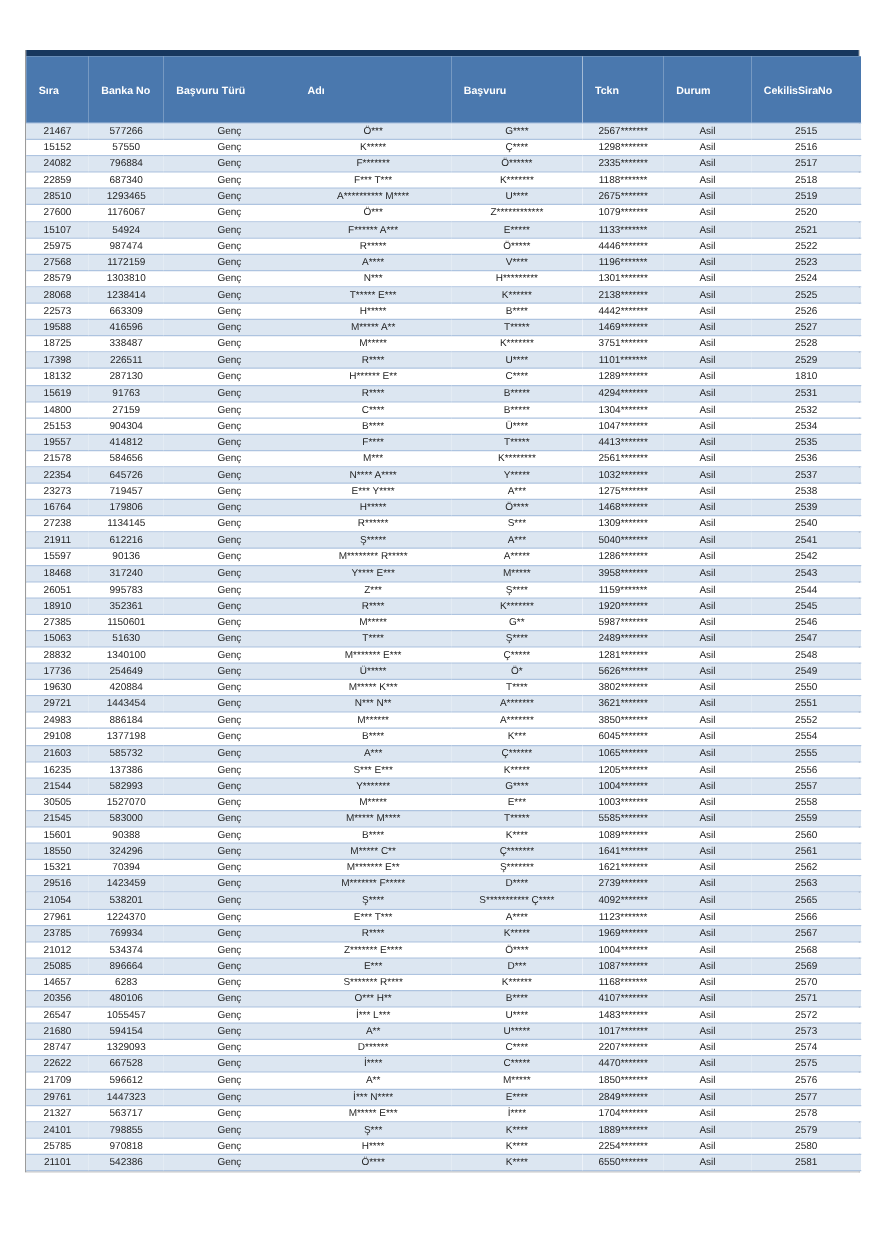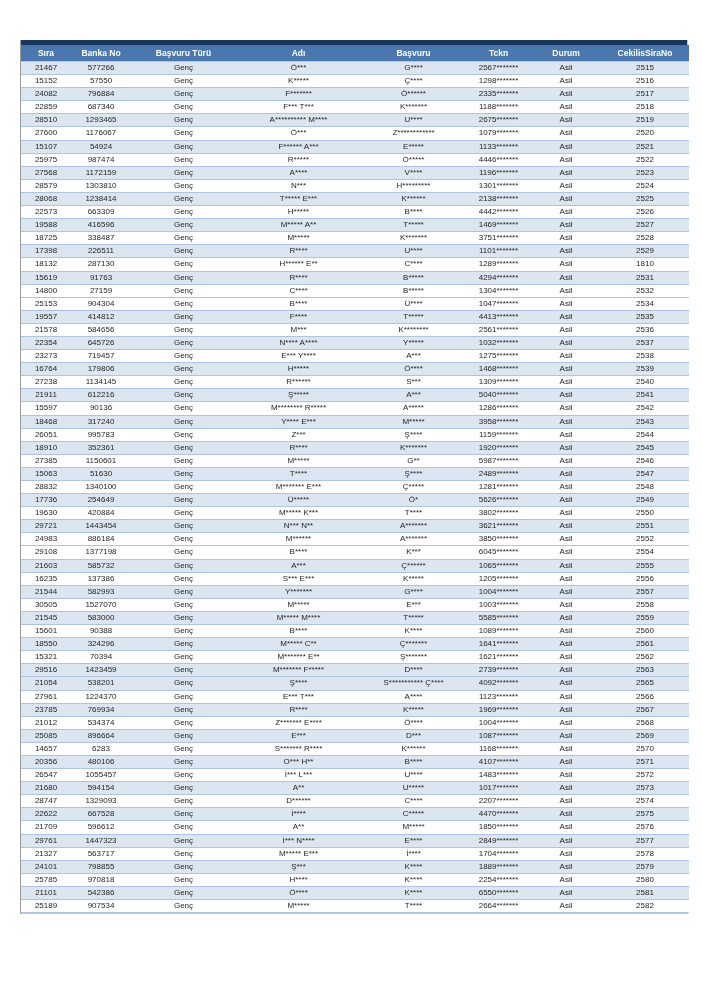--- a/index.html
+++ b/index.html
@@ -35,23 +35,23 @@
   table{
     width:100%;
     border-collapse:collapse;
     table-layout:fixed;
   }
   thead th{
     background:var(--header-bg);
     color:var(--header-text);
     font-size:8.5px;
     font-weight:bold;
-    height:16px;
-    padding:0;
-    text-align:center;
+    height:33px;
+    padding:10px;
+    text-align:left;
     vertical-align:middle;
     white-space:nowrap;
     overflow:hidden;
   }
   tbody td{
     font-size:8px;
     height:12.1px;
     line-height:12.1px;
     padding:0;
     text-align:center;
@@ -739,25 +739,15 @@
         <tr class="band">
           <td>21101</td>
           <td>542386</td>
           <td>Genç</td>
           <td>Ö****</td>
           <td>K****</td>
           <td>6550*******</td>
           <td>Asil</td>
           <td>2581</td>
         </tr>
-        <tr>
-          <td>25189</td>
-          <td>907534</td>
-          <td>Genç</td>
-          <td>M*****</td>
-          <td>T****</td>
-          <td>2664*******</td>
-          <td>Asil</td>
-          <td>2582</td>
-        </tr>
       </tbody>
   </table>
 </div>
 
 </body></html>

